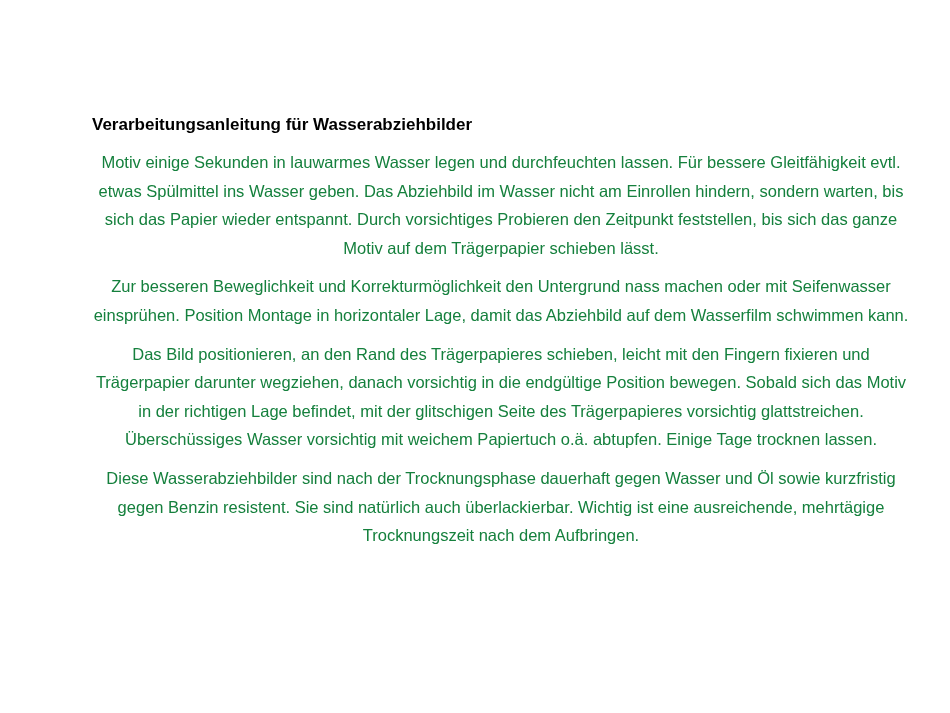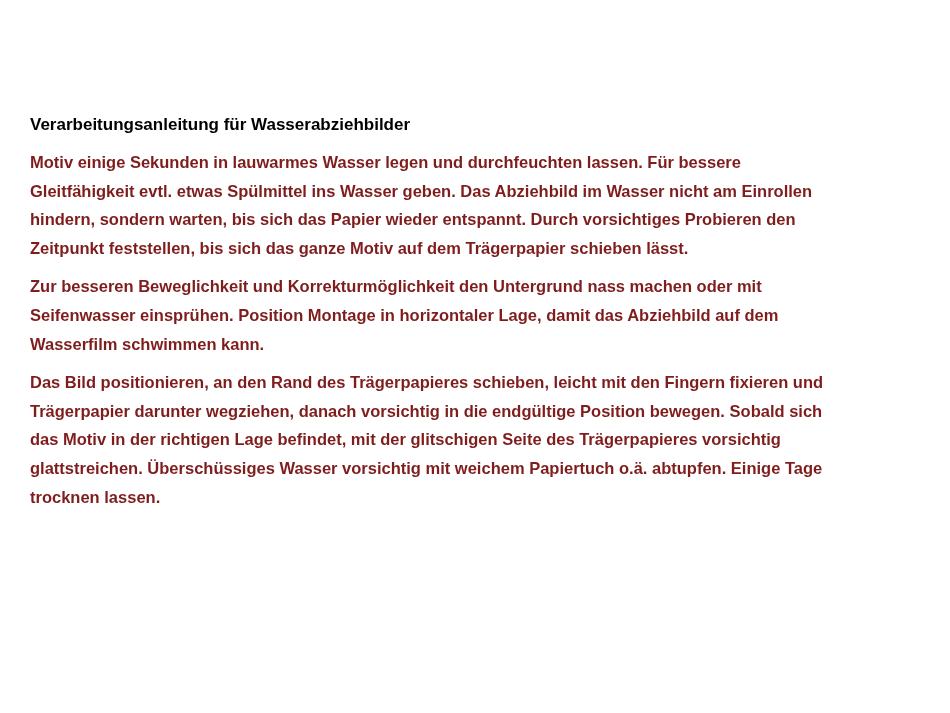--- a/index.html
+++ b/index.html
@@ -10,46 +10,47 @@
     width: 950px;
     height: 713px;
     background: #ffffff;
     overflow: hidden;
     font-family: "Liberation Sans", sans-serif;
   }
   .page {
     box-sizing: border-box;
     width: 950px;
     height: 713px;
-    padding: 110px 66px 0 30px;
+    padding: 110px 66px 0 92px;
     background: #ffffff;
   }
   .content {
     width: 818px;
     color: #1a1a1a;
   }
   .doc-heading {
     font-size: 17px;
     font-weight: 700;
     line-height: 29px;
     margin: 0 0 9px 0;
     color: #000000;
   }
   .doc-paragraph {
     font-size: 16.5px;
-    font-weight: 700;
+    font-weight: 400;
     line-height: 28.6px;
     margin: 0 0 10px 0;
-    color: #7f1d1d;
-    text-align: left;
+    color: #15803d;
+    text-align: center;
   }
 </style>
 </head>
 <body>
 
 <div class="page">
   <div class="content">
     <h1 class="doc-heading">Verarbeitungsanleitung für Wasserabziehbilder</h1>
     <p class="doc-paragraph">Motiv einige Sekunden in lauwarmes Wasser legen und durchfeuchten lassen. Für bessere Gleitfähigkeit evtl. etwas Spülmittel ins Wasser geben. Das Abziehbild im Wasser nicht am Einrollen hindern, sondern warten, bis sich das Papier wieder entspannt. Durch vorsichtiges Probieren den Zeitpunkt feststellen, bis sich das ganze Motiv auf dem Trägerpapier schieben lässt.</p>
     <p class="doc-paragraph">Zur besseren Beweglichkeit und Korrekturmöglichkeit den Untergrund nass machen oder mit Seifenwasser einsprühen. Position Montage in horizontaler Lage, damit das Abziehbild auf dem Wasserfilm schwimmen kann.</p>
     <p class="doc-paragraph">Das Bild positionieren, an den Rand des Trägerpapieres schieben, leicht mit den Fingern fixieren und Trägerpapier darunter wegziehen, danach vorsichtig in die endgültige Position bewegen. Sobald sich das Motiv in der richtigen Lage befindet, mit der glitschigen Seite des Trägerpapieres vorsichtig glattstreichen. Überschüssiges Wasser vorsichtig mit weichem Papiertuch o.ä. abtupfen. Einige Tage trocknen lassen.</p>
+    <p class="doc-paragraph">Diese Wasserabziehbilder sind nach der Trocknungsphase dauerhaft gegen Wasser und Öl sowie kurzfristig gegen Benzin resistent. Sie sind natürlich auch überlackierbar. Wichtig ist eine ausreichende, mehrtägige Trocknungszeit nach dem Aufbringen.</p>
   </div>
 </div>
 
 </body></html>

